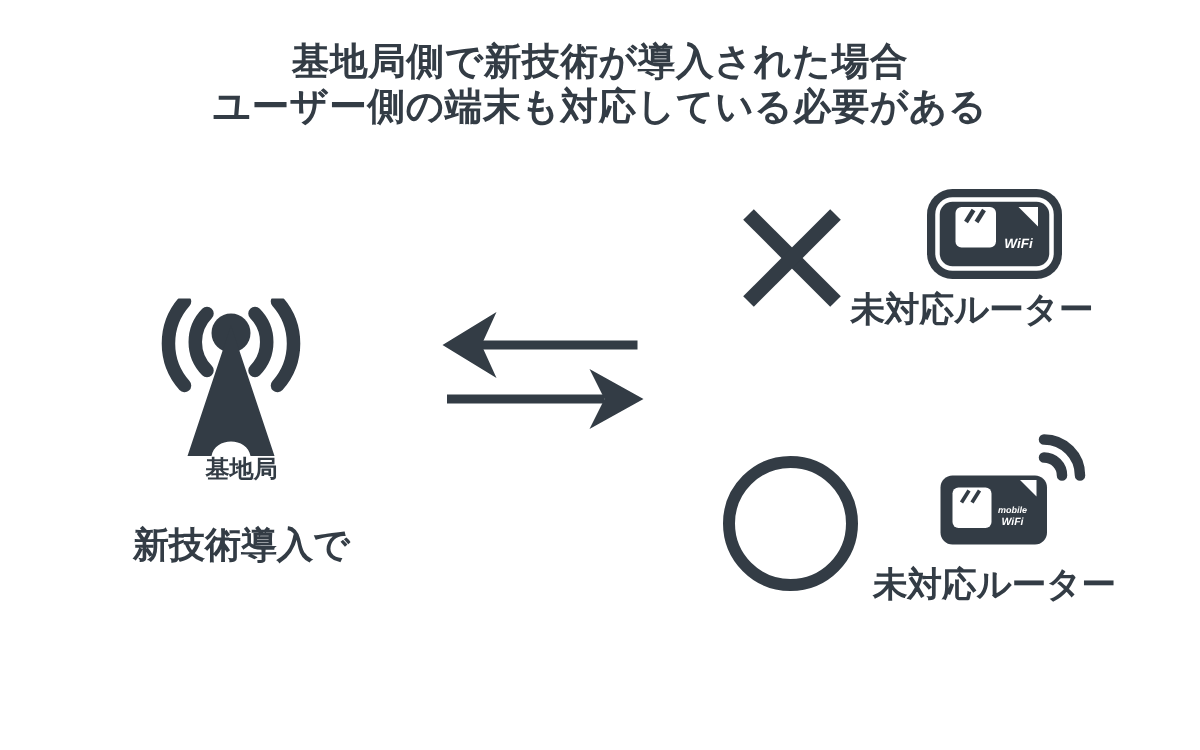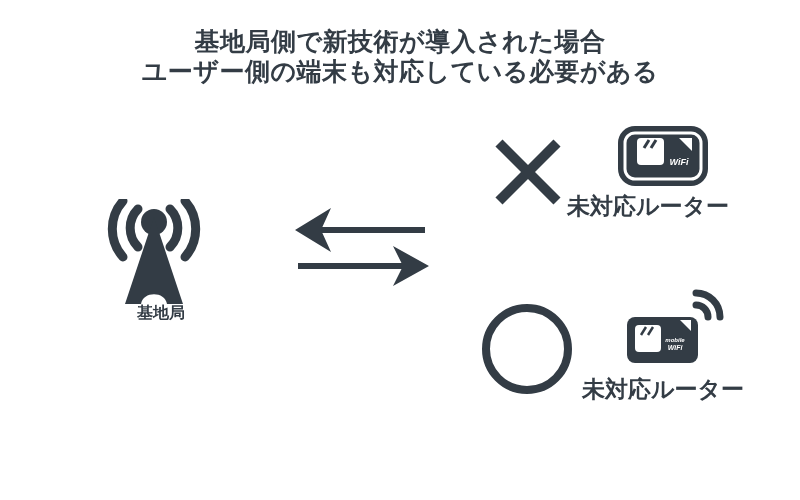--- a/index.html
+++ b/index.html
@@ -60,20 +60,21 @@
     <g fill="none" stroke="currentColor" stroke-width="9" stroke-linecap="round">
       <path d="M31,10 A27,27 0 0 0 31,48"></path>
       <path d="M16,2 A42,42 0 0 0 16,58"></path>
       <path d="M63,10 A27,27 0 0 1 63,48"></path>
       <path d="M78,2 A42,42 0 0 1 78,58"></path>
     </g>
   </svg>
 
   <div class="bs-label">基地局</div>
   <div class="bs-caption">
+    <div>新技術導入で</div>
   </div>
 
   <svg class="abs ink" style="left:291px; top:202px;" width="142" height="92" viewBox="0 0 142 92" aria-hidden="true">
     <g fill="currentColor">
       <rect x="28" y="25" width="106" height="6"></rect>
       <polygon points="4,28 40,6 30,28 40,50"></polygon>
       <rect x="7" y="61" width="105" height="6"></rect>
       <polygon points="138,64 102,44 112,64 102,84"></polygon>
     </g>
   </svg>

